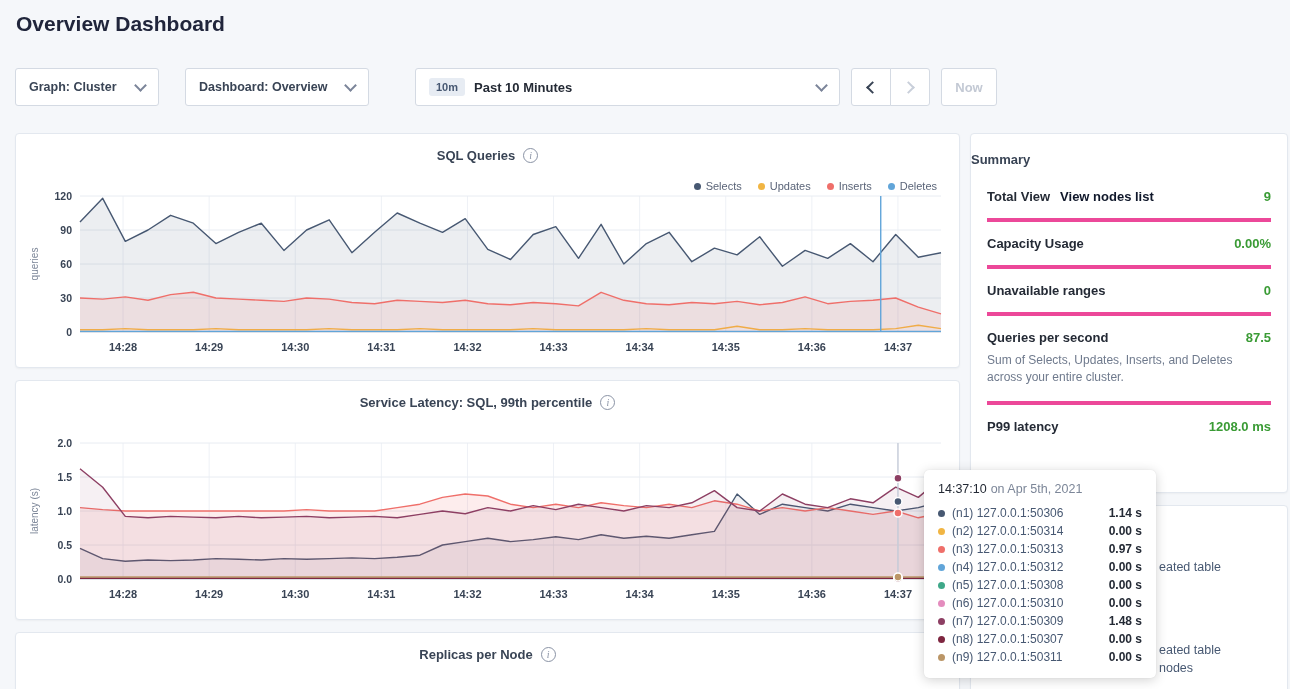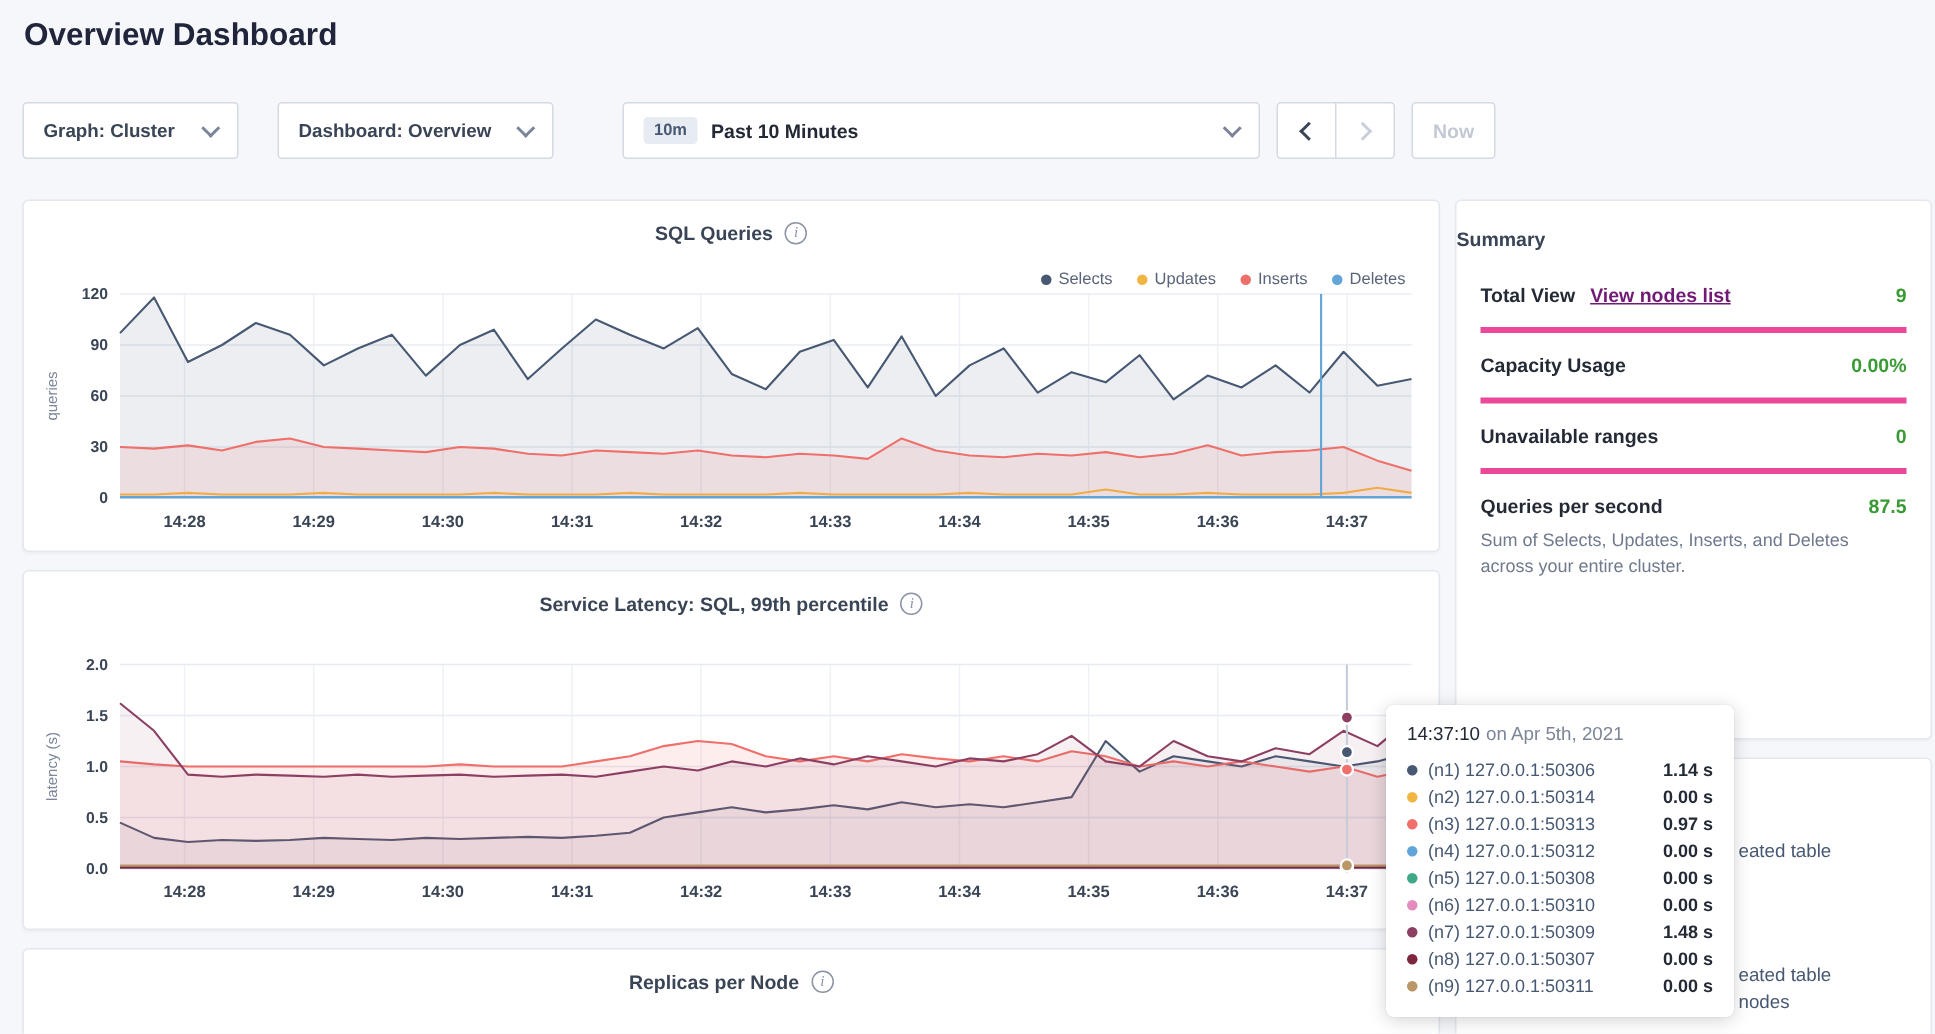--- a/index.html
+++ b/index.html
@@ -231,21 +231,21 @@
       <span class="info-icon">i</span>
     </div>
   </div>
 
   <div class="card" id="card-summary">
     <div class="summary-title">Summary</div>
 
     <div class="srow">
       <div class="srow-head">
         <span class="srow-label">Total View</span>
-        <a class="srow-link" style="color: #701a75; text-decoration: underline;">View nodes list</a>
+        <a class="srow-link" style="color: #0f172a;">View nodes list</a>
         <span class="srow-value" style="color: rgb(58, 155, 53);">9</span>
       </div>
     </div>
 
     <div class="srow">
       <div class="srow-head">
         <span class="srow-label">Capacity Usage</span>
         <span class="srow-value" style="color: rgb(58, 155, 53);">0.00%</span>
       </div>
     </div>
@@ -258,20 +258,26 @@
     </div>
 
     <div class="srow">
       <div class="srow-head">
         <span class="srow-label">Queries per second</span>
         <span class="srow-value" style="color: rgb(58, 155, 53);">87.5</span>
       </div>
       <div class="srow-sub">Sum of Selects, Updates, Inserts, and Deletes across your entire cluster.</div>
     </div>
 
+    <div class="srow">
+      <div class="srow-head">
+        <span class="srow-label">P99 latency</span>
+        <span class="srow-value" style="color: rgb(58, 155, 53);">1208.0 ms</span>
+      </div>
+    </div>
   </div>
 
   <div class="card" id="card-events">
     <span class="frag" id="frag-0">eated table</span>
     <span class="frag" id="frag-1">eated table</span>
     <span class="frag" id="frag-2">nodes</span>
   </div>
 
   <div class="tooltip">
     <div class="tt-title">

